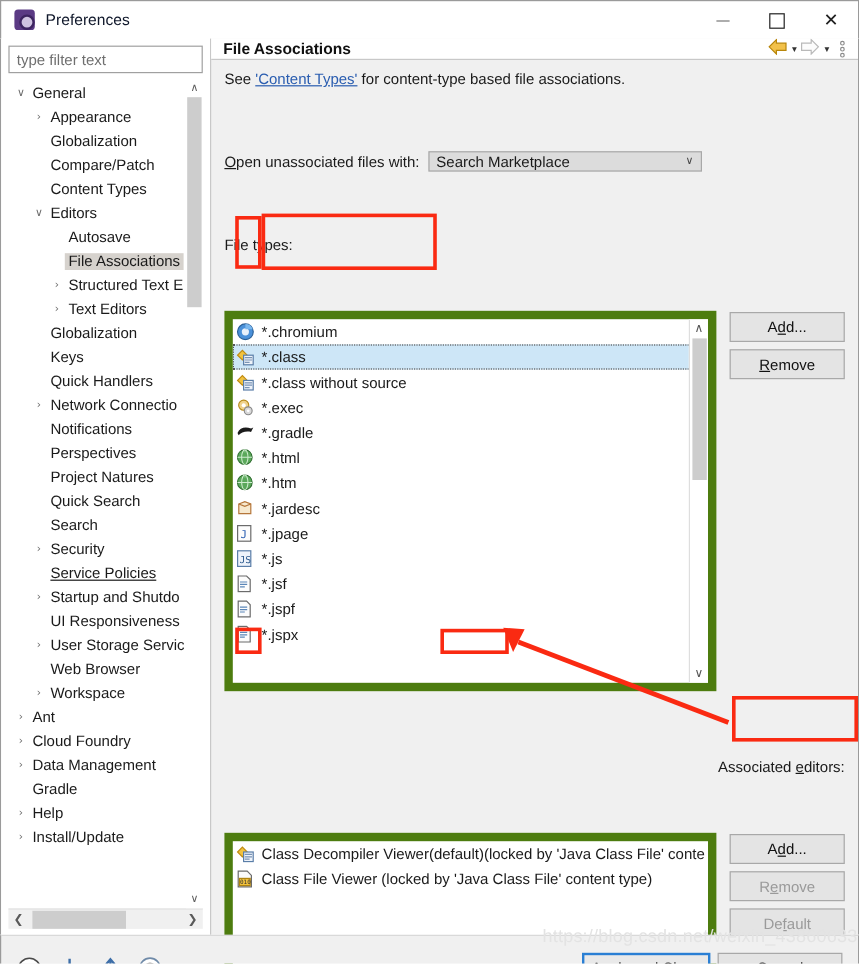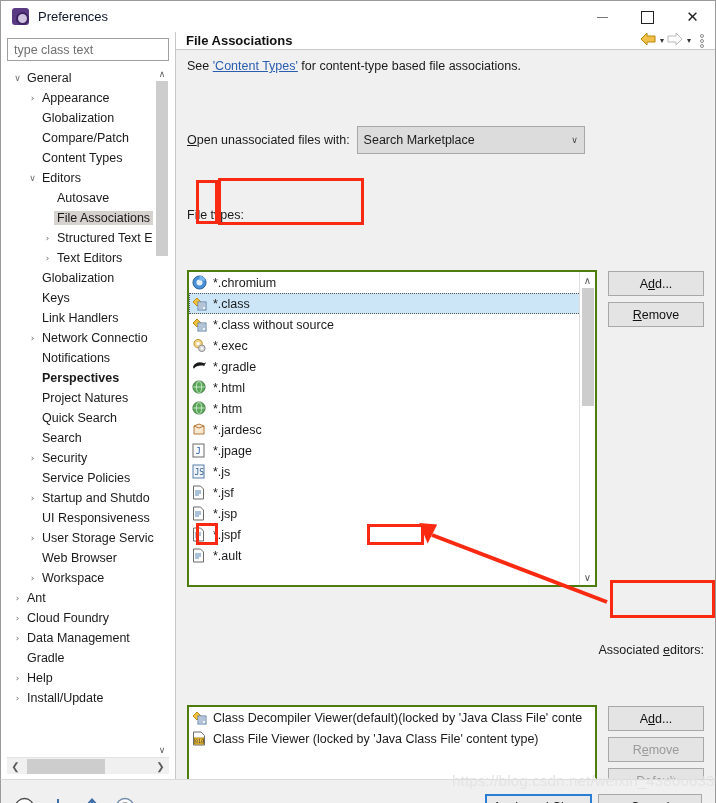--- a/index.html
+++ b/index.html
@@ -77,29 +77,29 @@
   .caret{ font-size:8px; color:#333; font-family:"DejaVu Sans",sans-serif;}
   .kebab{ margin-left:9px; margin-right:3px; display:flex; flex-direction:column; gap:1px;}
   .kebab i{ width:4px;height:4px;border-radius:50%;border:1px solid #8c8c8c; display:block;}
   #pgcontent{ flex:1; padding:9px 11px 0 11px; display:flex; flex-direction:column;gap:44px; }
   .seeline{ font-size:12.5px; margin-bottom:9px; }
   .seeline a{ color:#2a5db0; text-decoration:underline; }
   .rowline{ display:flex; align-items:center; margin-bottom:10px; }
   .rowline .lbl{ margin-right:7px; font-size:12.5px;}
   .u{ text-decoration:underline; }
   #combo{
-    width:228px; height:28px; background:#dcdcdc; border:1px solid #a8a8a8;
+    width:228px; height:17px; background:#dcdcdc; border:1px solid #a8a8a8;
     display:flex; align-items:center; padding-left:6px; font-size:12.5px; position:relative;
   }
   #combo .cv{ flex:1; }
   #combo .cc{ width:18px; text-align:center; color:#444; font-size:9px;font-family:"DejaVu Sans",sans-serif;}
   .seclabel{ font-size:12.5px; margin-bottom:4px; }
   .listrow{ display:flex; }
   .listbox{
-    background:#fff; border:2px solid #4d7c0f; position:relative; overflow:hidden;
+    background:#fff; border:7px solid #4d7c0f; position:relative; overflow:hidden;
   }
   #ftlist{ width:410px; height:317px; }
   .lrow{ height:21px; display:flex; align-items:center; padding-left:3px; font-size:12.5px; white-space:nowrap;}
   .lrow.selected{ background:#cde6f7; }
   .lrow.focus{ outline:1px dotted #555; outline-offset:-1px;}
   .ico{ width:17px; height:16px; margin-right:4px; flex:none; position:relative;}
   .sidebtns{ margin-left:11px; width:96px; display:flex; flex-direction:column; gap:6px; padding-top:1px;}
   .btn{
     height:25px; background:#e4e4e4; border:1px solid #a8a8a8;
     display:flex; align-items:center; justify-content:center; font-size:12.5px; color:#111;
@@ -149,21 +149,21 @@
     <div class="min"></div>
     <div class="max"></div>
     <div class="cls">✕</div>
   </div>
 </div>
 
 <div id="body">
 
   <div id="leftpane">
     <div id="filterbox">
-      <span>type class text</span>
+      <span>type filter text</span>
     </div>
     <div id="treewrap">
       <div id="tree">
           <div class="tnode" style="padding-left: 4px;">
             <span class="twist">∨</span>
             <span class="tlabel">General</span>
           </div>
           <div class="tnode" style="padding-left: 19px;">
             <span class="twist">›</span>
             <span class="tlabel">Appearance</span>
@@ -203,51 +203,51 @@
           <div class="tnode" style="padding-left: 19px;">
             <span class="twist"></span>
             <span class="tlabel">Globalization</span>
           </div>
           <div class="tnode" style="padding-left: 19px;">
             <span class="twist"></span>
             <span class="tlabel">Keys</span>
           </div>
           <div class="tnode" style="padding-left: 19px;">
             <span class="twist"></span>
-            <span class="tlabel">Link Handlers</span>
+            <span class="tlabel">Quick Handlers</span>
           </div>
           <div class="tnode" style="padding-left: 19px;">
             <span class="twist">›</span>
             <span class="tlabel">Network Connectio</span>
           </div>
           <div class="tnode" style="padding-left: 19px;">
             <span class="twist"></span>
             <span class="tlabel">Notifications</span>
           </div>
-          <div class="tnode" style="padding-left: 19px; font-weight: bold;">
+          <div class="tnode" style="padding-left: 19px;">
             <span class="twist"></span>
             <span class="tlabel">Perspectives</span>
           </div>
           <div class="tnode" style="padding-left: 19px;">
             <span class="twist"></span>
             <span class="tlabel">Project Natures</span>
           </div>
           <div class="tnode" style="padding-left: 19px;">
             <span class="twist"></span>
             <span class="tlabel">Quick Search</span>
           </div>
           <div class="tnode" style="padding-left: 19px;">
             <span class="twist"></span>
             <span class="tlabel">Search</span>
           </div>
           <div class="tnode" style="padding-left: 19px;">
             <span class="twist">›</span>
             <span class="tlabel">Security</span>
           </div>
-          <div class="tnode" style="padding-left: 19px;">
+          <div class="tnode" style="padding-left: 19px; text-decoration: underline;">
             <span class="twist"></span>
             <span class="tlabel">Service Policies</span>
           </div>
           <div class="tnode" style="padding-left: 19px;">
             <span class="twist">›</span>
             <span class="tlabel">Startup and Shutdo</span>
           </div>
           <div class="tnode" style="padding-left: 19px;">
             <span class="twist"></span>
             <span class="tlabel">UI Responsiveness</span>
@@ -435,35 +435,28 @@
                     <path d="M1.5 1 H8.5 L11.5 4 V14 H1.5 Z" fill="#fcfcfc" stroke="#6b6b6b"></path>
                     <path d="M3 6h6M3 8h6M3 10h4" stroke="#5b86b8"></path>
                   </svg></span>
                 <span>*.jsf</span>
               </div>
               <div class="lrow">
                 <span class="ico"><svg width="13" height="15" viewBox="0 0 13 15">
                     <path d="M1.5 1 H8.5 L11.5 4 V14 H1.5 Z" fill="#fcfcfc" stroke="#6b6b6b"></path>
                     <path d="M3 6h6M3 8h6M3 10h4" stroke="#5b86b8"></path>
                   </svg></span>
-                <span>*.jsp</span>
+                <span>*.jspf</span>
               </div>
               <div class="lrow">
                 <span class="ico"><svg width="13" height="15" viewBox="0 0 13 15">
                     <path d="M1.5 1 H8.5 L11.5 4 V14 H1.5 Z" fill="#fcfcfc" stroke="#6b6b6b"></path>
                     <path d="M3 6h6M3 8h6M3 10h4" stroke="#5b86b8"></path>
                   </svg></span>
-                <span>*.jspf</span>
-              </div>
-              <div class="lrow">
-                <span class="ico"><svg width="13" height="15" viewBox="0 0 13 15">
-                    <path d="M1.5 1 H8.5 L11.5 4 V14 H1.5 Z" fill="#fcfcfc" stroke="#6b6b6b"></path>
-                    <path d="M3 6h6M3 8h6M3 10h4" stroke="#5b86b8"></path>
-                  </svg></span>
-                <span>*.ault</span>
+                <span>*.jspx</span>
               </div>
             </div>
           <div class="lvs">
             <div class="arr">∧</div>
             <div class="track">
               <div class="thumb" style="top:0;height:118px;"></div>
             </div>
             <div class="arr">∨</div>
           </div>
         </div>

